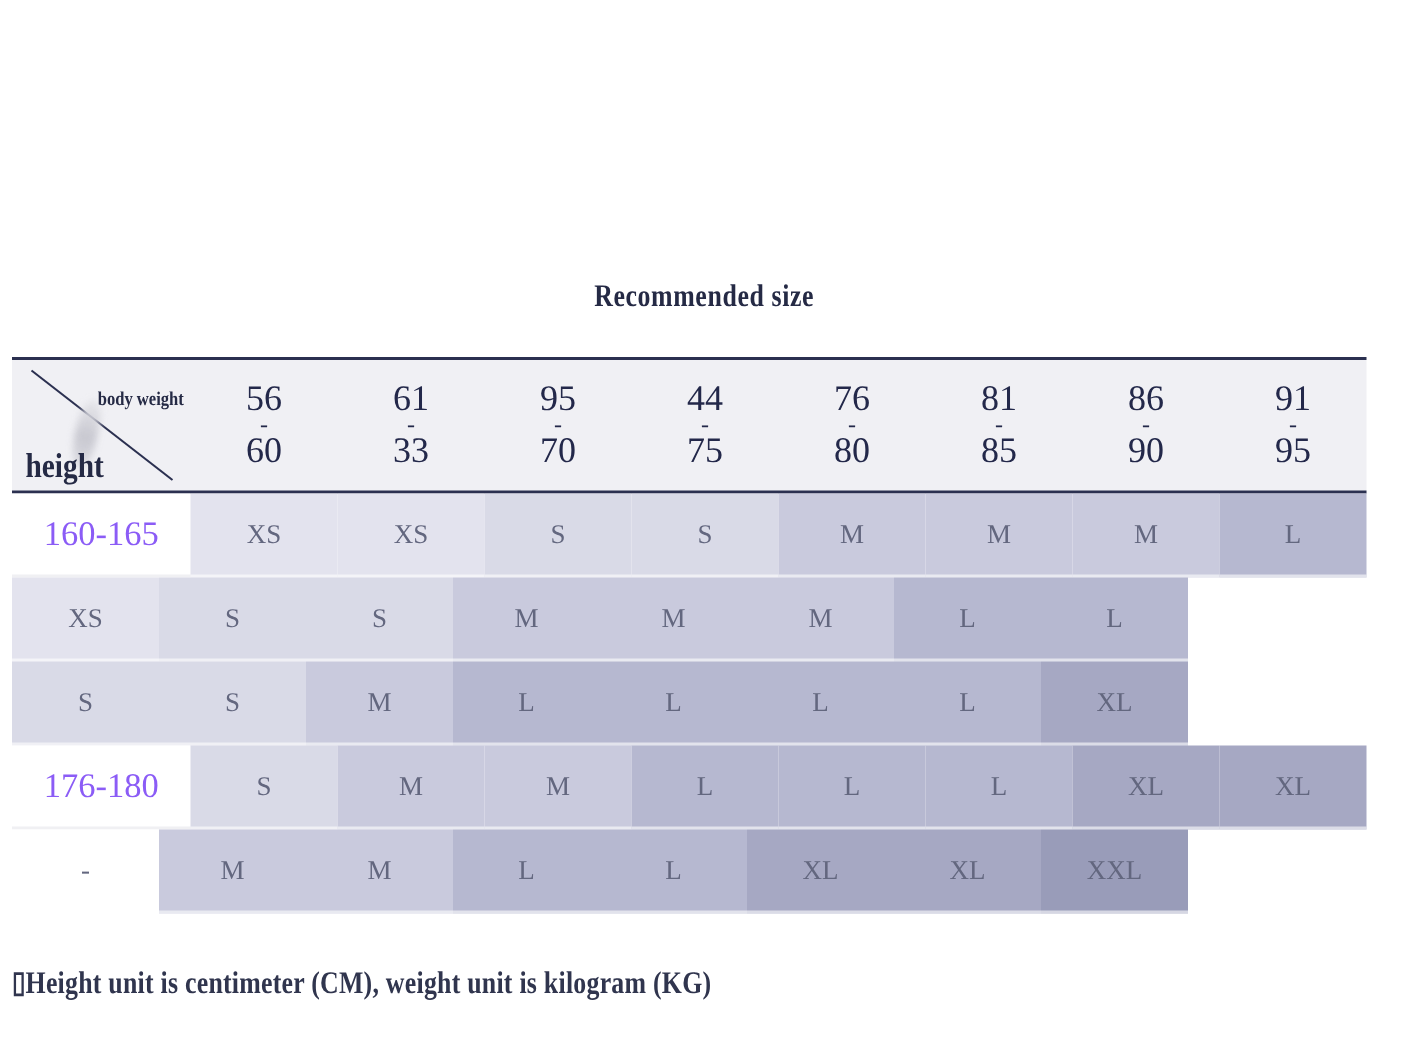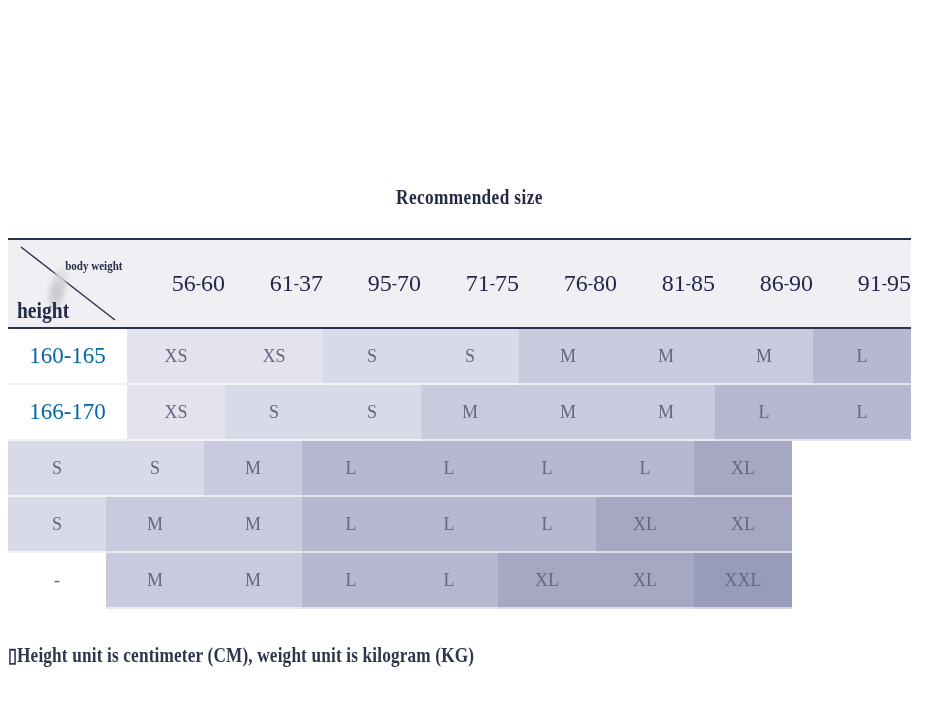--- a/index.html
+++ b/index.html
@@ -32,30 +32,30 @@
     position:absolute;left:9px;bottom:3px;font-size:23px;font-weight:700;color:#252a45;
     transform:scaleX(0.85);transform-origin:left bottom;white-space:nowrap;
   }
   .smudge{
     position:absolute;left:42px;top:26px;width:15px;height:46px;
     background:linear-gradient(180deg,#e6e6ea 0%,#c2c2cb 55%,#d9d9df 100%);
     border-radius:50% 50% 40% 60%;filter:blur(2.5px);opacity:.85;
     transform:rotate(14deg);
   }
   .wcell{
-    width:98px;flex:none;display:flex;flex-direction:row;align-items:center;justify-content:flex-end;
+    width:98px;flex:none;display:flex;flex-direction:column;align-items:center;justify-content:center;
     color:#23284a;
   }
   .wcell .num{font-size:24px;line-height:25px;}
   .wcell .dash{font-size:16px;line-height:10px;color:#23284a;}
   
   .brow{display:flex;height:56px;}
   .lcell{
     width:119px;flex:none;background:#ffffff;display:flex;align-items:center;justify-content:center;
-    font-size:23px;color:#0369a1;box-sizing:border-box;border-bottom:2px solid #f0f0f3;
+    font-size:23px;color:#8b5cf6;box-sizing:border-box;border-bottom:2px solid #f0f0f3;
   }
   .scell{
     width:98px;flex:none;display:flex;align-items:center;justify-content:center;
     font-size:18px;color:#63677f;box-sizing:border-box;
     border-bottom:2px solid rgba(255,255,255,0.6);
   }
   
   .note{
     position:absolute;left:8px;top:606px;display:flex;align-items:center;
     transform:scaleX(0.82);transform-origin:left center;white-space:nowrap;
@@ -89,29 +89,29 @@
       </div>
 
       <div class="wcell">
         <span class="num">56</span>
         <span class="dash">-</span>
         <span class="num">60</span>
       </div>
       <div class="wcell">
         <span class="num">61</span>
         <span class="dash">-</span>
-        <span class="num">37</span>
+        <span class="num">33</span>
       </div>
       <div class="wcell">
         <span class="num">95</span>
         <span class="dash">-</span>
         <span class="num">70</span>
       </div>
       <div class="wcell">
-        <span class="num">71</span>
+        <span class="num">44</span>
         <span class="dash">-</span>
         <span class="num">75</span>
       </div>
       <div class="wcell">
         <span class="num">76</span>
         <span class="dash">-</span>
         <span class="num">80</span>
       </div>
       <div class="wcell">
         <span class="num">81</span>
@@ -136,21 +136,20 @@
       <div class="scell" style="background-color: rgb(227, 227, 238);">XS</div>
       <div class="scell" style="background-color: rgb(217, 218, 231);">S</div>
       <div class="scell" style="background-color: rgb(217, 218, 231);">S</div>
       <div class="scell" style="background-color: rgb(201, 202, 221);">M</div>
       <div class="scell" style="background-color: rgb(201, 202, 221);">M</div>
       <div class="scell" style="background-color: rgb(201, 202, 221);">M</div>
       <div class="scell" style="background-color: rgb(182, 184, 208);">L</div>
     </div>
 
     <div class="brow">
-      <div class="lcell">166-170</div>
       <div class="scell" style="background-color: rgb(227, 227, 238);">XS</div>
       <div class="scell" style="background-color: rgb(217, 218, 231);">S</div>
       <div class="scell" style="background-color: rgb(217, 218, 231);">S</div>
       <div class="scell" style="background-color: rgb(201, 202, 221);">M</div>
       <div class="scell" style="background-color: rgb(201, 202, 221);">M</div>
       <div class="scell" style="background-color: rgb(201, 202, 221);">M</div>
       <div class="scell" style="background-color: rgb(182, 184, 208);">L</div>
       <div class="scell" style="background-color: rgb(182, 184, 208);">L</div>
     </div>
 
@@ -159,20 +158,21 @@
       <div class="scell" style="background-color: rgb(217, 218, 231);">S</div>
       <div class="scell" style="background-color: rgb(201, 202, 221);">M</div>
       <div class="scell" style="background-color: rgb(182, 184, 208);">L</div>
       <div class="scell" style="background-color: rgb(182, 184, 208);">L</div>
       <div class="scell" style="background-color: rgb(182, 184, 208);">L</div>
       <div class="scell" style="background-color: rgb(182, 184, 208);">L</div>
       <div class="scell" style="background-color: rgb(166, 168, 195);">XL</div>
     </div>
 
     <div class="brow">
+      <div class="lcell">176-180</div>
       <div class="scell" style="background-color: rgb(217, 218, 231);">S</div>
       <div class="scell" style="background-color: rgb(201, 202, 221);">M</div>
       <div class="scell" style="background-color: rgb(201, 202, 221);">M</div>
       <div class="scell" style="background-color: rgb(182, 184, 208);">L</div>
       <div class="scell" style="background-color: rgb(182, 184, 208);">L</div>
       <div class="scell" style="background-color: rgb(182, 184, 208);">L</div>
       <div class="scell" style="background-color: rgb(166, 168, 195);">XL</div>
       <div class="scell" style="background-color: rgb(166, 168, 195);">XL</div>
     </div>
 

